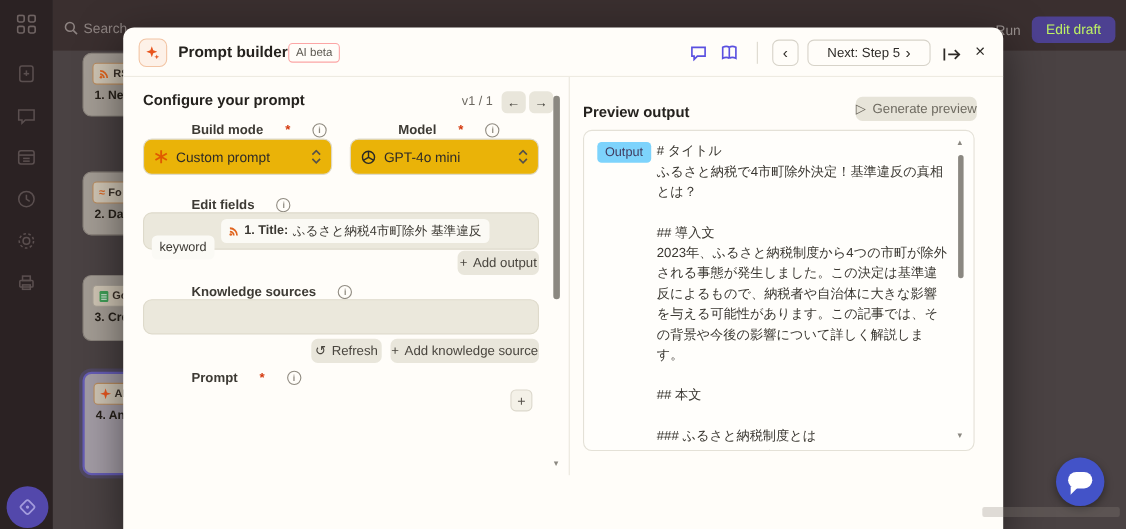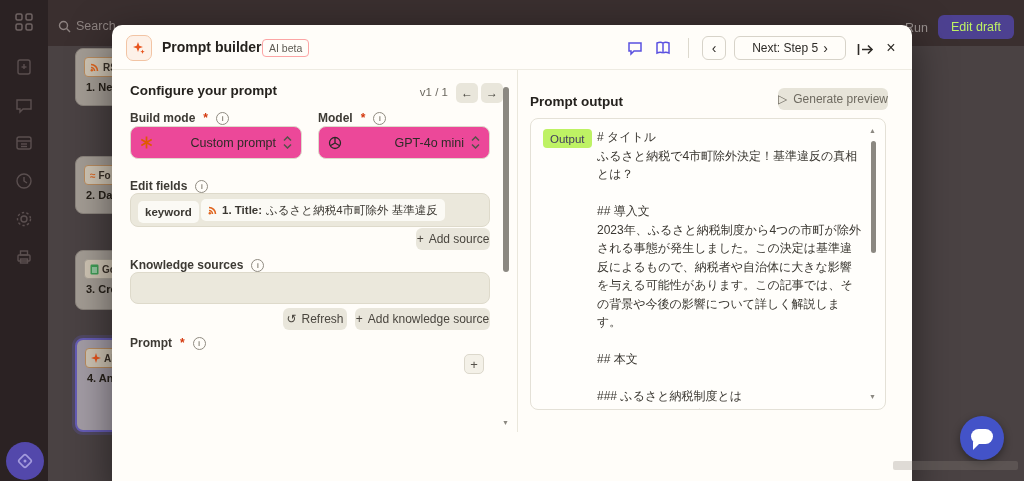--- a/index.html
+++ b/index.html
@@ -41,40 +41,40 @@
   .hicon{width:22px;height:22px;display:flex;align-items:center;justify-content:center;border-radius:5px;cursor:pointer;}
   .navbtn{border:1px solid #d7d3c9;border-radius:6px;background:#fffdf9;display:flex;align-items:center;
           justify-content:center;font-size:12px;color:#2e2b27;gap:5px;cursor:pointer;}
   .vdiv{width:1px;background:#ddd9ce;}
   .closex{font-size:16px;color:#2e2b27;}
   
   .h2{font-size:13.5px;font-weight:bold;color:#25221e;}
   .ver{font-size:11.5px;color:#6b675f;}
   .pagerbtn{width:22px;height:20px;background:#e9e6db;border-radius:5px;display:flex;align-items:center;
             justify-content:center;font-size:12px;color:#3d3a34;cursor:pointer;}
-  .lbl{font-size:12px;font-weight:bold;color:#3d3a34;display:flex;align-items:center;gap:8px;}
+  .lbl{font-size:12px;font-weight:bold;color:#3d3a34;display:flex;align-items:center;gap:20px;margin-left:44px;}
   .req{color:#d4380d;font-weight:bold;}
   .ii{display:inline-block;width:11px;height:11px;border:1px solid #908b81;border-radius:50%;
       font-size:8px;line-height:11px;text-align:center;color:#908b81;font-style:normal;}
   .inputbox{background:#ebe8dc;border:1px solid #dedacb;border-radius:8px;}
-  .dd{background:#ec4899;border:1px solid #dedacb;border-radius:8px;display:flex;align-items:center;
-      padding:0 9px;gap:7px;font-size:12.5px;color:#2e2b27;cursor:pointer;text-align:right;}
+  .dd{background:#eab308;border:1px solid #dedacb;border-radius:8px;display:flex;align-items:center;
+      padding:0 9px;gap:7px;font-size:12.5px;color:#2e2b27;cursor:pointer;}
   .dd .grow{flex:1;}
   .beigebtn{background:#e9e6db;border-radius:6px;display:flex;align-items:center;justify-content:center;
             gap:5px;font-size:12px;color:#4a463f;cursor:pointer;}
   .chip{background:#fbfaf5;border-radius:5px;font-size:11.5px;color:#3b3832;display:flex;
         align-items:center;padding:0 7px;height:22px;gap:4px;}
   .sbthumb{background:#8b8881;border-radius:3px;}
   .scrollarrow{font-size:7px;color:#8b8881;}
   .prompttext{font-size:12px;line-height:21px;color:#3b3832;white-space:pre-wrap;word-break:break-all;}
   .plusbtn{width:20px;height:20px;background:#f4f1e8;border:1px solid #dcd8cc;border-radius:5px;
            display:flex;align-items:center;justify-content:center;font-size:13px;color:#55514a;cursor:pointer;}
   
   .outcard{background:#fffefb;border:1px solid #e4e1d7;border-radius:8px;}
-  .outbadge{background:#bef264;border-radius:4px;font-size:11.5px;color:#403a5e;
+  .outbadge{background:#7dd3fc;border-radius:4px;font-size:11.5px;color:#403a5e;
             display:flex;align-items:center;padding:0 7px;height:19px;}
   .outtext{font-size:12px;line-height:18.5px;color:#3a3731;white-space:pre-wrap;word-break:break-all;}
   .genbtn{background:#e7e4d9;border-radius:6px;display:flex;align-items:center;justify-content:center;
           gap:6px;font-size:12px;color:#6e6a60;}
 </style>
 </head>
 <body>
 
 <div class="stage">
 
@@ -300,36 +300,36 @@
             <polyline points="1,8.5 4.5,12 8,8.5"></polyline>
           </g>
         </svg>
     </div>
 
     <div class="b lbl" style="left:18px;top:154px;">
       <span>Edit fields</span>
       <i class="ii">i</i>
     </div>
     <div class="b inputbox" style="left:18px;top:168px;width:360px;height:34px;">
-      <span class="chip" style="position:absolute;left:7px;top:7px;font-weight:bold;">keyword</span>
+      <span class="chip" style="position:absolute;left:7px;top:20px;font-weight:normal;">keyword</span>
       <span class="chip" style="position:absolute;left:70px;top:5px;">
         <svg width="10" height="10" viewBox="0 0 10 10">
             <g stroke="#e0651f" stroke-width="1.6" fill="none">
               <path d="M1 5.5 a3.5 3.5 0 0 1 3.5 3.5"></path>
               <path d="M1 2.5 a6.5 6.5 0 0 1 6.5 6.5"></path>
             </g>
             <circle cx="1.8" cy="8.2" r="1.2" fill="#e0651f"></circle>
           </svg>
         <span style="font-weight:bold;">1. Title:</span>
         <span>ふるさと納税4市町除外 基準違反</span>
       </span>
     </div>
     <div class="b beigebtn" style="left:304px;top:203px;width:74px;height:22px;">
       <span>+</span>
-      <span>Add source</span>
+      <span>Add output</span>
     </div>
 
     <div class="b lbl" style="left:18px;top:233px;">
       <span>Knowledge sources</span>
       <i class="ii">i</i>
     </div>
     <div class="b inputbox" style="left:18px;top:247px;width:360px;height:32px;"></div>
     <div class="b beigebtn" style="left:171px;top:283px;width:64px;height:22px;">
       <span>↺</span>
       <span>Refresh</span>
@@ -345,21 +345,21 @@
       <i class="ii">i</i>
     </div>
     <div class="b plusbtn" style="left:352px;top:329px;">
       <span>+</span>
     </div>
 
     <div class="b sbthumb" style="left:391px;top:62px;width:6px;height:185px;"></div>
     <div class="b scrollarrow" style="left:390px;top:394px;">▼</div>
     <div class="b vdiv" style="left:405px;top:45px;height:362px;background:#eae7dc;"></div>
 
-    <div class="b h2" style="left:418px;top:69px;">Prompt output</div>
+    <div class="b h2" style="left:418px;top:69px;">Preview output</div>
     <div class="b genbtn" style="left:666px;top:63px;width:110px;height:22px;">
       <span>▷</span>
       <span>Generate preview</span>
     </div>
     <div class="b outcard" style="left:418px;top:93px;width:356px;height:292px;overflow:hidden;">
       <span class="outbadge" style="position:absolute;left:12px;top:10px;">Output</span>
       <div class="outtext" style="position:absolute;left:66px;top:9px;width:264px;"># タイトル
 ふるさと納税で4市町除外決定！基準違反の真相とは？
 
 ## 導入文

